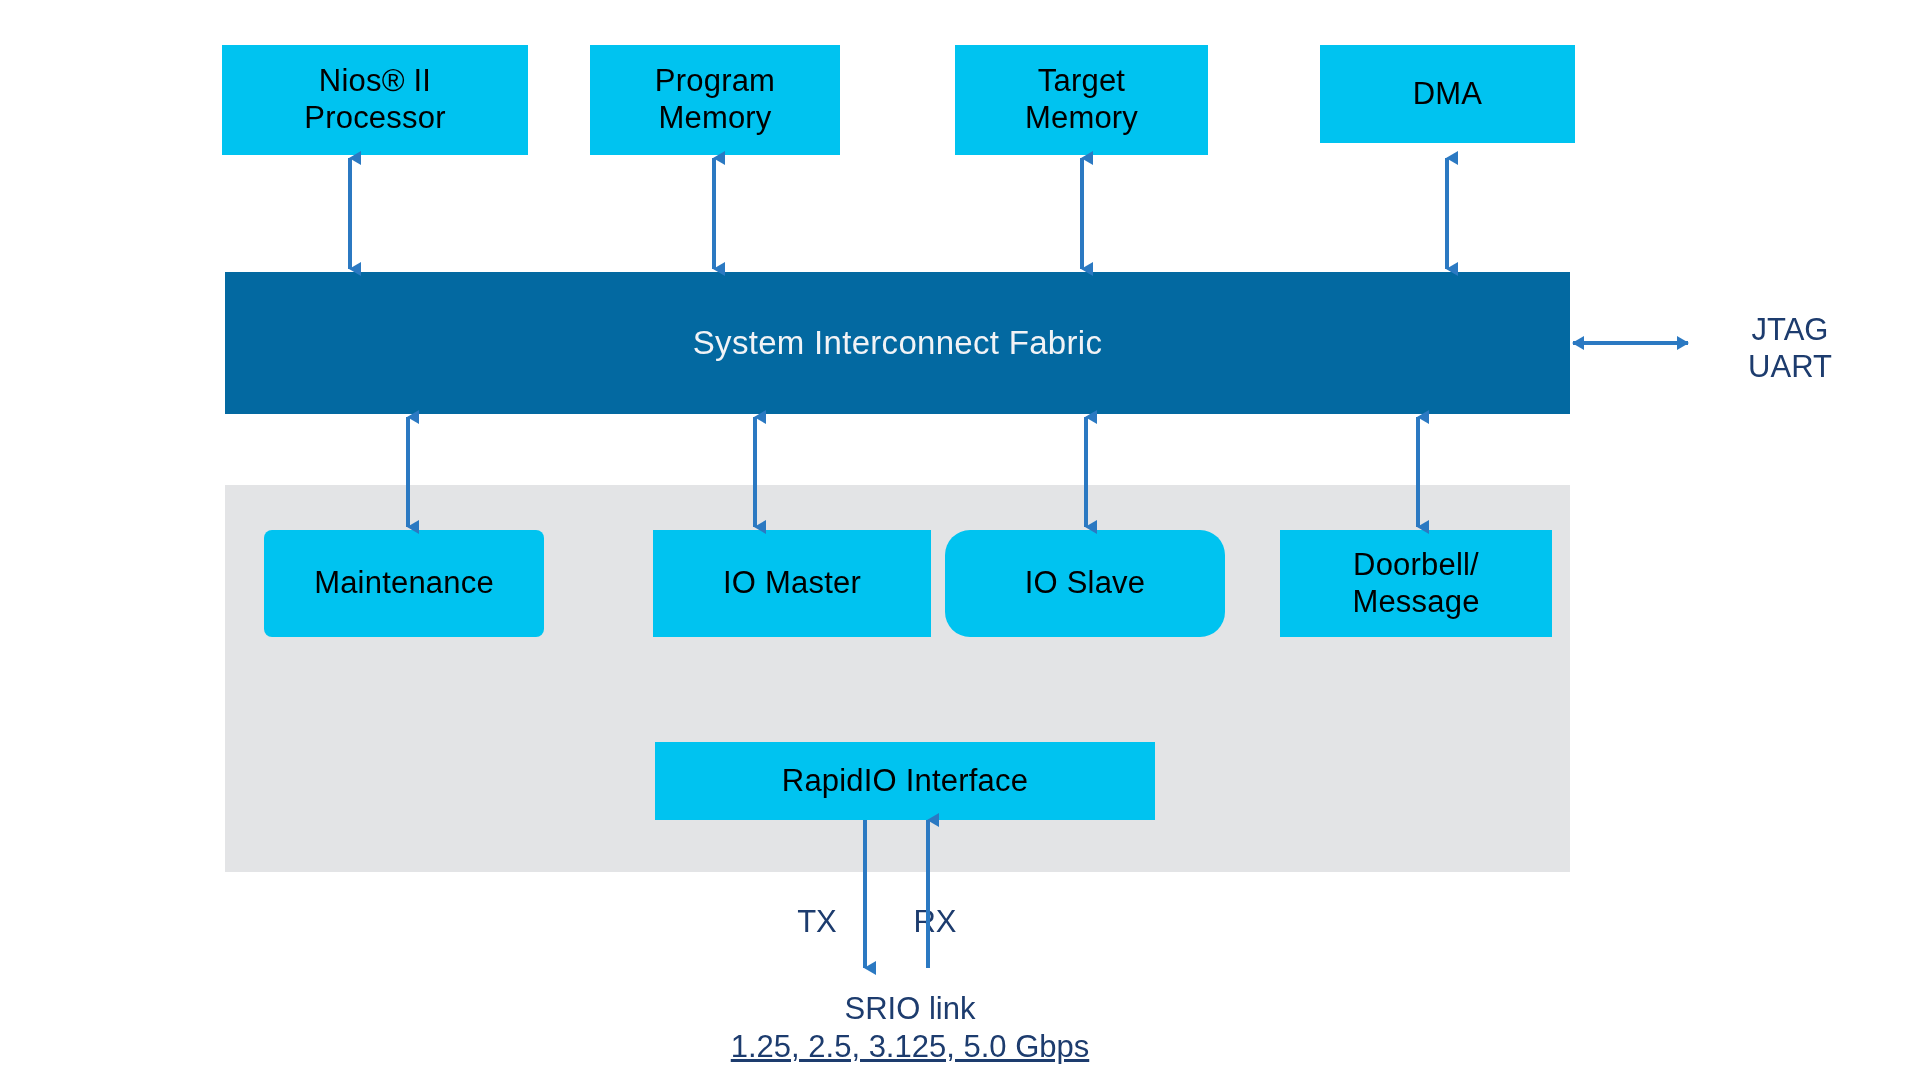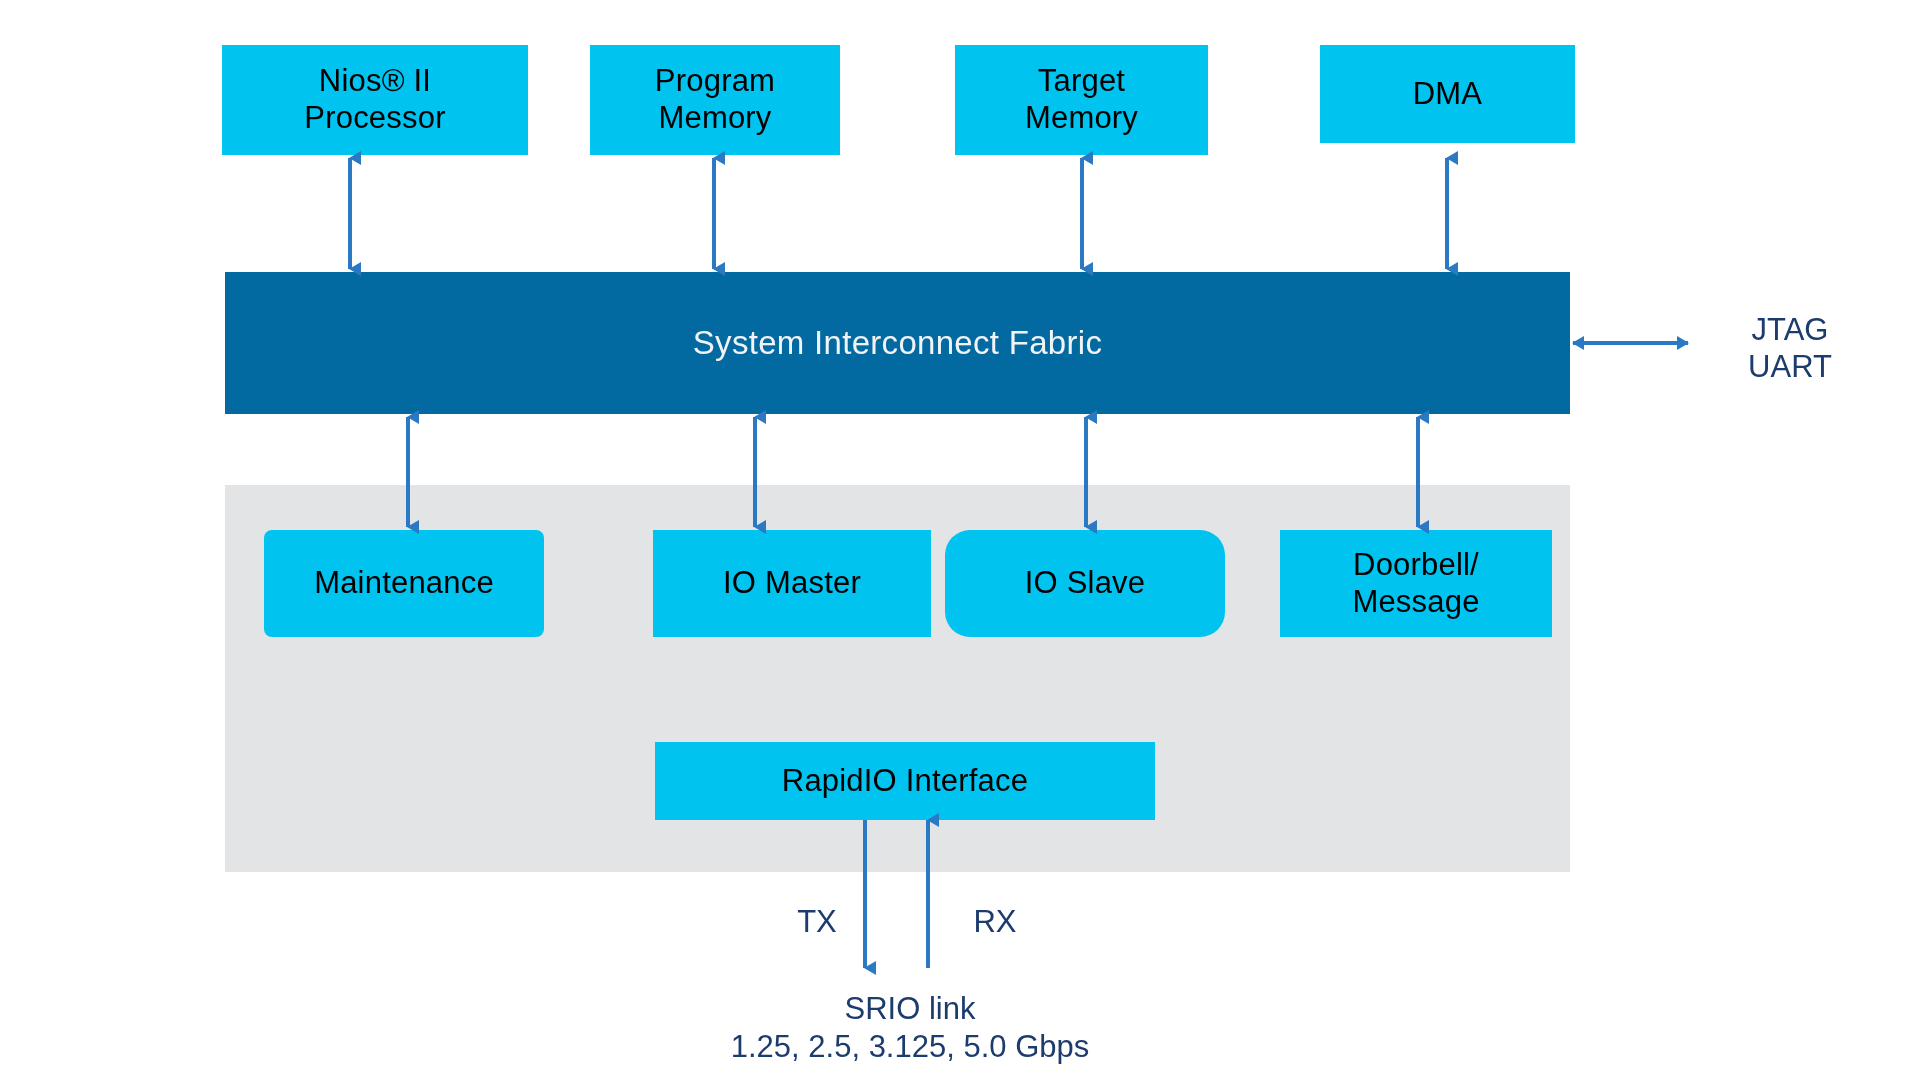--- a/index.html
+++ b/index.html
@@ -90,25 +90,25 @@
   <div class="node cyanbox" style="left:945px;top:530px;width:280px;height:107px;border-radius:25px;">IO Slave</div>
 
   <div class="node cyanbox" style="left:1280px;top:530px;width:272px;height:107px;">Doorbell/
 Message</div>
 
 
   <div class="node cyanbox" style="left:655px;top:742px;width:500px;height:78px;">RapidIO Interface</div>
 
   <div class="node caption center" style="left:782px;top:902px;width:70px;height:40px;justify-content:center;">TX</div>
 
-  <div class="node caption center" style="left:960px;top:902px;width:70px;height:40px;justify-content:center;">RX</div>
+  <div class="node caption center" style="left:900px;top:902px;width:70px;height:40px;justify-content:center;">RX</div>
 
   <div class="node caption center" style="left:640px;top:990px;width:540px;height:38px;justify-content:center;">SRIO link</div>
 
-  <div class="node caption center" style="left:640px;top:1028px;width:540px;height:38px;justify-content:center;">1.25, 2.5, 3.125, 5.0 Gbps</div>
+  <div class="node caption center" style="left:640px;top:1028px;width:540px;height:38px;justify-content:center;text-decoration:underline;">1.25, 2.5, 3.125, 5.0 Gbps</div>
 
   <svg id="connectors" viewBox="0 0 1920 1080" xmlns="http://www.w3.org/2000/svg">
     <defs>
       <marker id="arrUp" markerWidth="14" markerHeight="12" refX="7" refY="1" orient="auto-start-reverse" markerUnits="userSpaceOnUse">
         <path d="M0,12 L7,0 L14,12 Z" fill="#2B79C2"></path>
       </marker>
       <marker id="arrDown" markerWidth="14" markerHeight="12" refX="7" refY="11" orient="auto" markerUnits="userSpaceOnUse">
         <path d="M0,0 L14,0 L7,12 Z" fill="#2B79C2"></path>
       </marker>
       <marker id="arrLeft" markerWidth="12" markerHeight="14" refX="1" refY="7" orient="auto" markerUnits="userSpaceOnUse">

